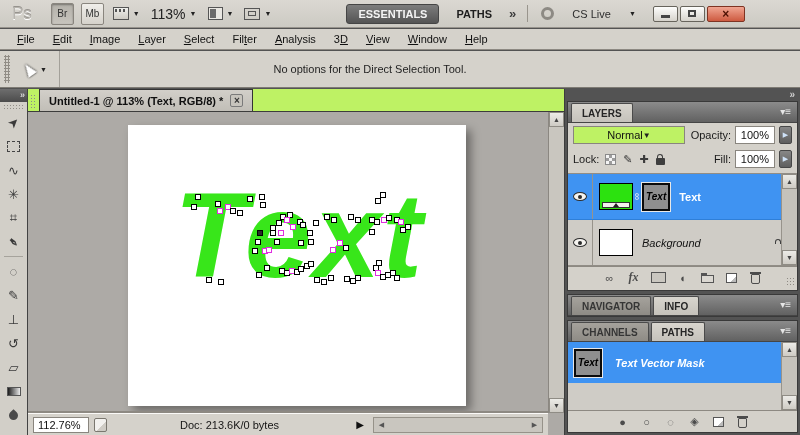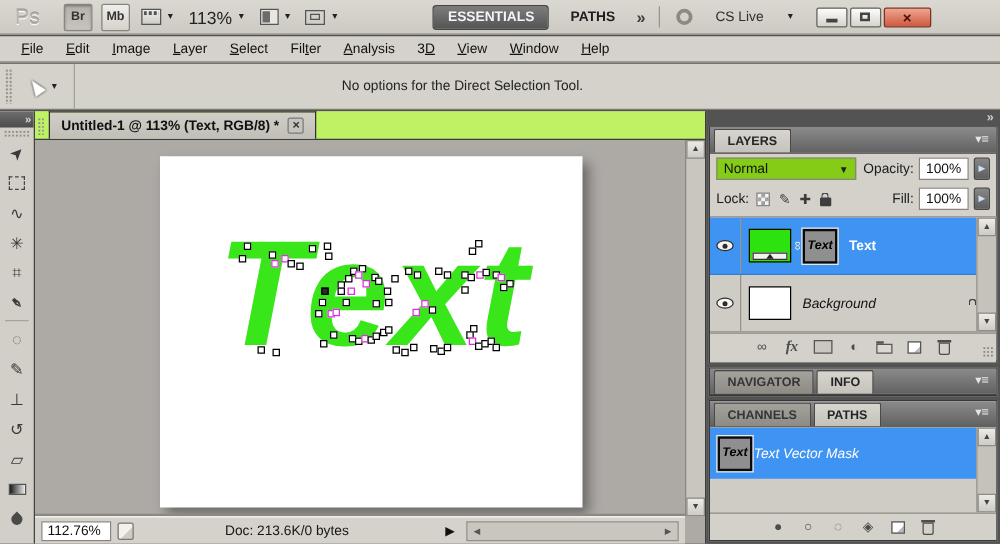--- a/index.html
+++ b/index.html
@@ -2,21 +2,21 @@
 <html><head>
 <meta charset="utf-8">
 <style>
 *{box-sizing:border-box;margin:0;padding:0}
 body{width:800px;height:435px;font-family:"Liberation Sans",sans-serif;font-size:11px;color:#1a1a1a;background:#535353;overflow:hidden}
 .app{position:relative;width:800px;height:435px}
 
 
 .titlebar{position:absolute;left:0;top:0;width:800px;height:28px;background:linear-gradient(#dbd8d2,#cccac3);border-bottom:1px solid #97938c;display:flex;align-items:center;gap:7px;padding:0 4px}
 .pslogo{font-weight:400;font-size:17px;color:#b7b4ae;text-shadow:0 1px 0 #fff,0 -1px 0 #96938e;margin:0 12px 0 8px}
-.tb-btn{height:22px;min-width:23px;border:1px solid #89857e;background:linear-gradient(#f0eeea,#d5d2cb);border-radius:2px;display:flex;align-items:center;justify-content:center;font-weight:700;font-size:10px;color:#333;padding:0 3px}
+.tb-btn{height:22px;min-width:23px;border:1px solid #89857e;background:linear-gradient(#f0eeea,#d5d2cb);border-radius:2px;display:flex;align-items:center;justify-content:center;font-weight:400;font-size:10px;color:#333;padding:0 3px}
 .tb-btn.pressed{background:linear-gradient(#b4b1aa,#c7c4bd);box-shadow:inset 0 1px 2px rgba(0,0,0,.35)}
 .dd{display:flex;align-items:center;gap:4px;padding:0 2px}
 .caret{font-size:7px;color:#222}
 .zoomtxt{font-size:14px;color:#222}
 .film{width:16px;height:13px;border:1px solid #555;background:linear-gradient(#efefec,#cfccc5);position:relative}
 .film:before{content:"";position:absolute;left:1px;top:1px;right:1px;height:3px;background-image:linear-gradient(90deg,#555 60%,transparent 60%);background-size:4px 3px}
 .arrange{width:15px;height:13px;border:1px solid #555;background:#e9e7e2;position:relative}
 .arrange:before{content:"";position:absolute;left:1px;top:1px;width:6px;height:9px;background:#6b6b6b}
 .screenmode{width:16px;height:12px;border:1px solid #555;display:flex;align-items:center;justify-content:center}
 .screenmode i{display:block;width:8px;height:5px;border:1px solid #555}
@@ -86,21 +86,21 @@
 
 .dock{width:235px;background:#535353;display:flex;flex-direction:column;padding:0 2px 2px}
 .dock-head{height:12px;flex:none;color:#cfcfcf;text-align:right;font-size:10px;font-weight:700;letter-spacing:-1px;line-height:11px;padding-right:4px}
 .panel{background:#d4d1ca;border:1px solid #393939;display:flex;flex-direction:column}
 .ptabbar{height:21px;flex:none;background:linear-gradient(#8b8b8b,#616161);display:flex;align-items:flex-end;padding-left:3px;position:relative;border-bottom:1px solid #454545}
 .ptab{height:19px;padding:0 10px;display:flex;align-items:center;font-weight:700;font-size:10px;color:#252525;background:linear-gradient(#d8d5ce,#c5c2bb);border:1px solid #4a4a4a;border-bottom:none;border-radius:2px 2px 0 0;margin-right:2px}
 .ptab.inactive{background:linear-gradient(#a5a29c,#8e8b85);color:#353535}
 .pmenu{position:absolute;right:6px;top:4px;color:#e6e6e6;font-size:10px;line-height:11px}
 .layers-panel{height:190px;flex:none}
 .lrow{display:flex;align-items:center;gap:4px;padding:3px 5px}
-.combo{width:112px;height:18px;background:#84cc16;border:1px solid #89857e;display:flex;align-items:center;justify-content:space-between;padding:0 5px;color:#111}
+.combo{width:112px;height:18px;background:#bef264;border:1px solid #89857e;display:flex;align-items:center;justify-content:center;padding:0 5px;color:#111}
 .combo .caret{font-size:8px}
 .lbl{color:#1a1a1a;margin-left:auto}
 .lbl.first{margin-left:0}
 .numfield{width:40px;height:18px;background:#fff;border:1px solid #89857e;display:flex;align-items:center;justify-content:flex-end;padding:0 5px;color:#111}
 .spin{width:13px;height:18px;background:linear-gradient(#878787,#5e5e5e);border:1px solid #474747;border-radius:2px;color:#cfe2f8;display:flex;align-items:center;justify-content:center;font-size:7px}
 .lockicons{display:flex;align-items:center;gap:7px;margin-left:2px}
 .licon{display:flex;align-items:center;justify-content:center;font-size:11px;color:#3b3b3b}
 .shape-checker{width:11px;height:11px;border:1px solid #8a8a8a;background-image:linear-gradient(45deg,#9c9c9c 25%,transparent 25%,transparent 75%,#9c9c9c 75%),linear-gradient(45deg,#9c9c9c 25%,#f4f4f4 25%,#f4f4f4 75%,#9c9c9c 75%);background-size:6px 6px;background-position:0 0,3px 3px}
 .shape-lock{width:9px;height:7px;background:#3e3e3e;position:relative;margin-top:4px;border-radius:1px}
 .shape-lock:before{content:"";position:absolute;top:-4px;left:1.5px;width:4px;height:4px;border:1.5px solid #3e3e3e;border-bottom:none;border-radius:3px 3px 0 0}
@@ -128,21 +128,21 @@
 .shape-folder:before{content:"";position:absolute;top:-3px;left:-1px;width:6px;height:2px;background:#555}
 .shape-newlayer{width:11px;height:10px;border:1px solid #555;background:linear-gradient(135deg,#fff 70%,#bbb 70%);position:relative}
 .shape-trash{width:9px;height:10px;border:1px solid #4c4c4c;border-radius:1px 1px 2px 2px;position:relative;margin-top:3px}
 .shape-trash:before{content:"";position:absolute;top:-3px;left:-2px;width:11px;height:2px;background:#4c4c4c}
 .grip-corner{position:absolute;right:2px;bottom:2px;width:9px;height:9px;background-image:radial-gradient(#8e8a83 .8px,transparent 1px);background-size:3px 3px}
 .navinfo{margin-top:3px;flex:none}
 .paths-panel{margin-top:3px;flex:1;display:flex;flex-direction:column;overflow:hidden}
 .pathlist{position:relative;flex:1;background:#cfccc6;padding-right:16px;overflow:hidden}
 .pathrow{height:41px;background:#3f93f2;display:flex;align-items:center;color:#fff}
 .pathrow .thumb-mask{margin-left:6px}
-.pname{margin-left:1px;font-style:italic;font-weight:400}
+.pname{margin-left:13px;font-style:italic;font-weight:700}
 </style>
 </head>
 <body>
 
 <div class="app">
 
   <div class="titlebar">
     <span class="pslogo">Ps</span>
     <span class="tb-btn pressed">Br</span>
     <span class="tb-btn">Mb</span>

